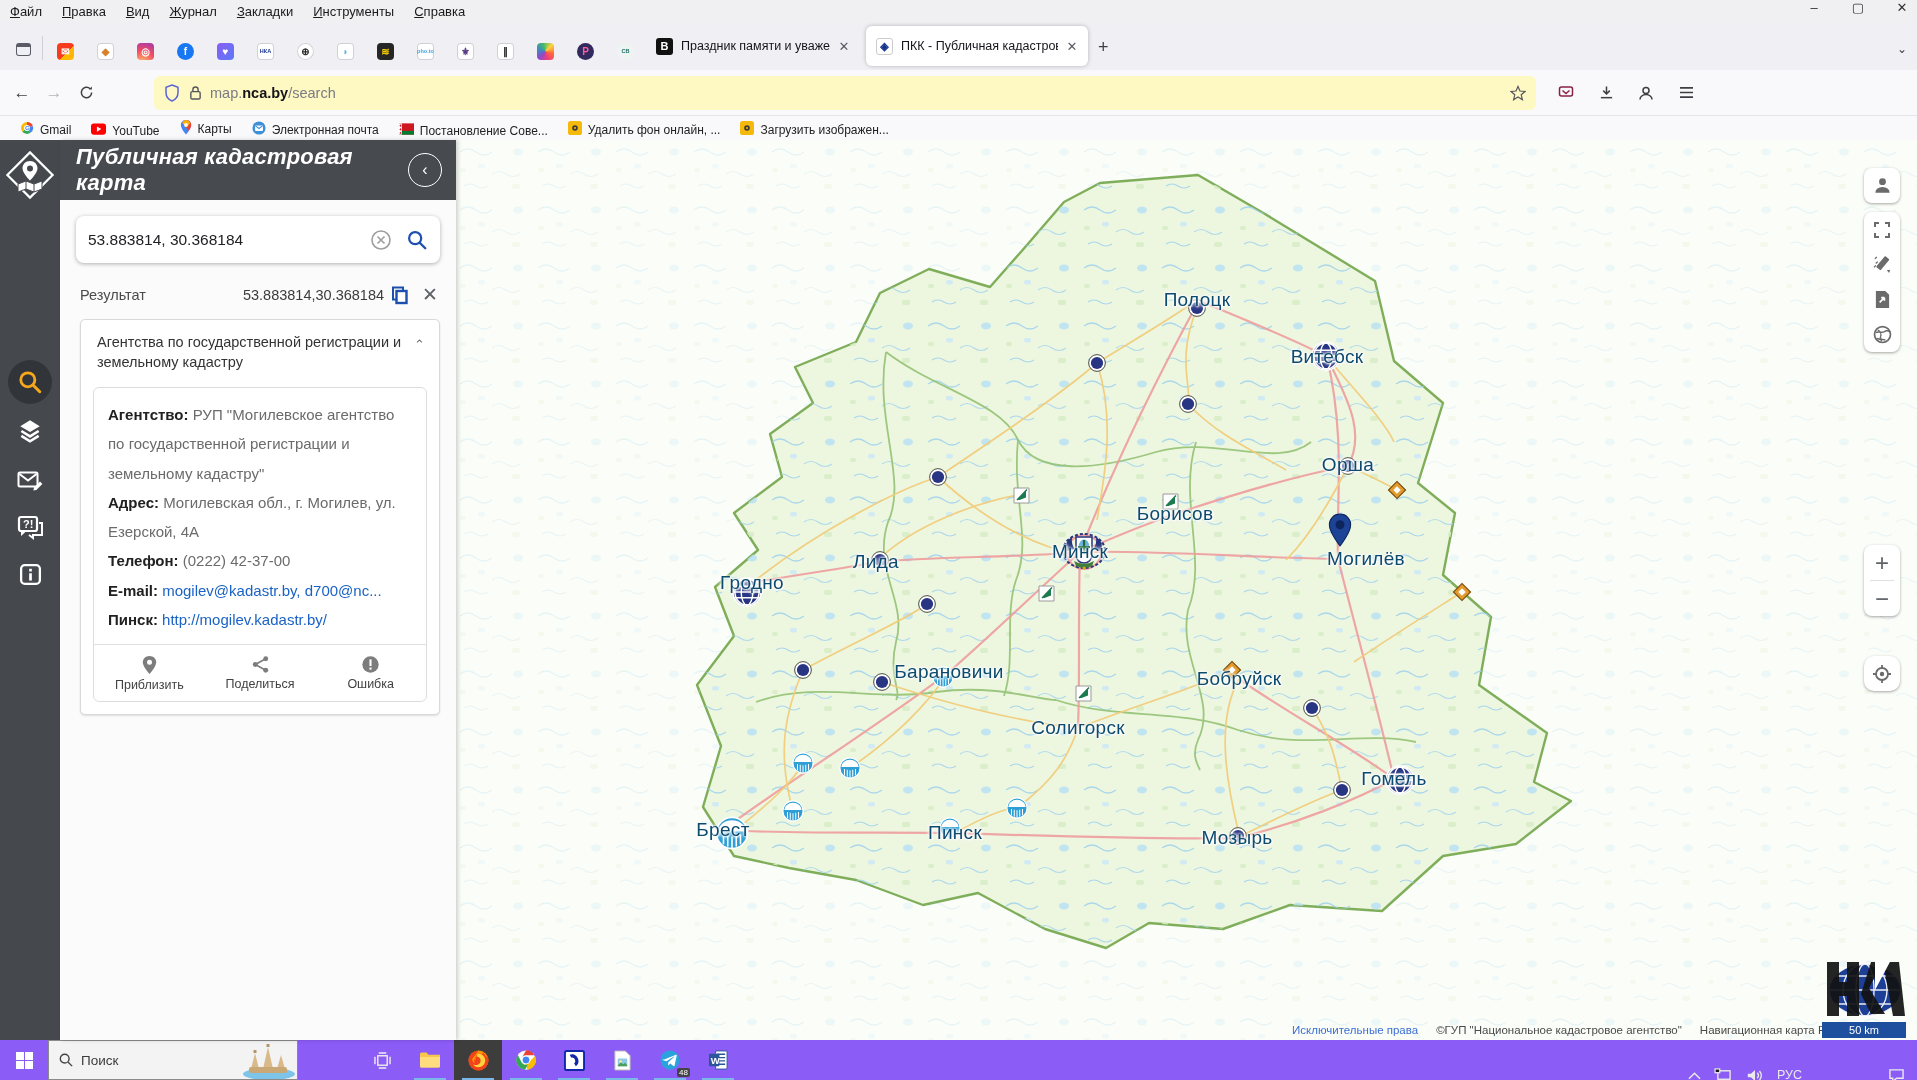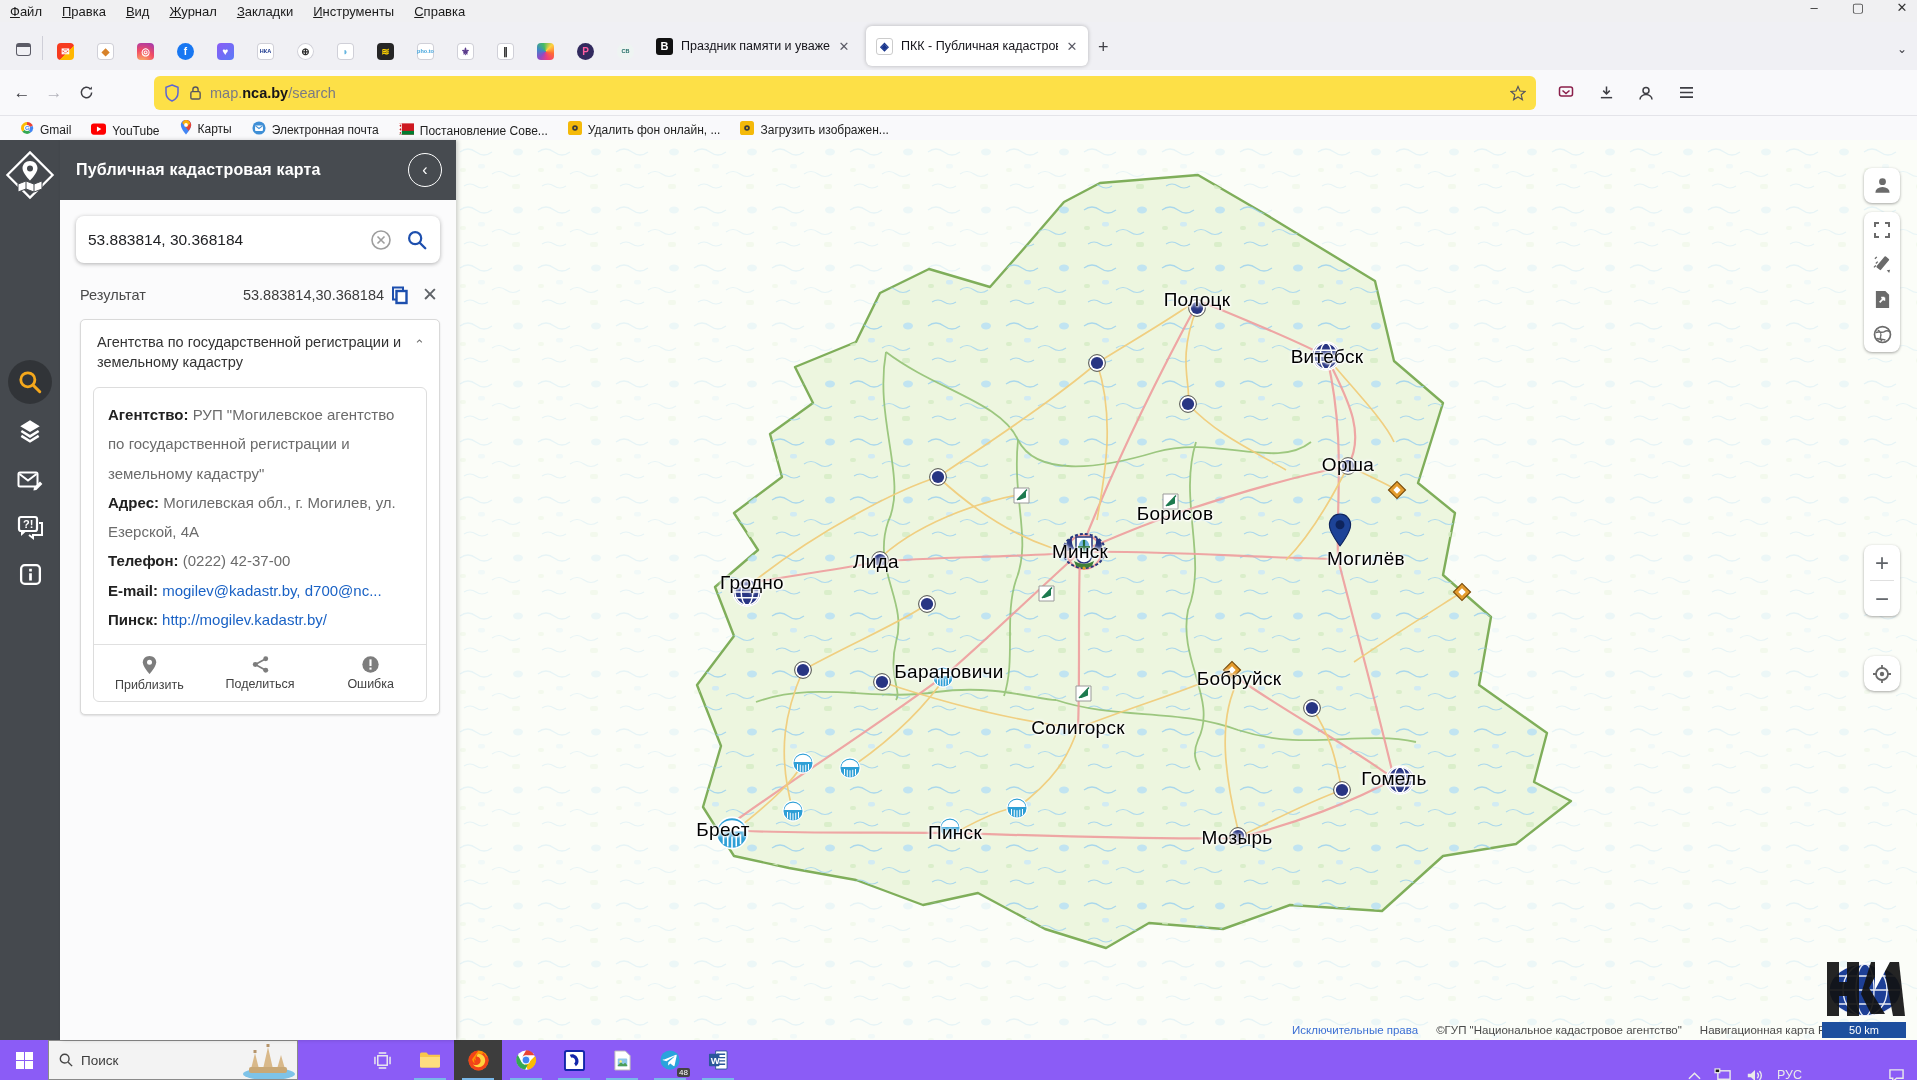--- a/index.html
+++ b/index.html
@@ -31,21 +31,21 @@
   .tab .t-title { white-space:nowrap; overflow:hidden; flex:1; }
   .tab .t-close { margin-left:6px; color:#5b5b66; font-size:13px; width:16px; text-align:center; }
   .tab.active { background:#fff; box-shadow:0 0 4px rgba(0,0,0,.25); width:222px; }
   #newtab { font-size:18px; color:#3f3f46; margin:0 0 12px 10px; }
   #alltabs { position:absolute; right:10px; bottom:14px; color:#3f3f46; font-size:12px; }
 
   #navbar { height:46px; background:#f9f9fb; display:flex; align-items:center; border-bottom:1px solid #e4e4e9; }
   .nav-ic { width:32px; height:32px; display:flex; align-items:center; justify-content:center;
             border-radius:4px; color:#3e3e44; font-size:17px; flex:none; }
   .nav-ic.dim { color:#b4b4bc; }
-  #urlbar { width:1382px; height:34px; margin-left:52px; background:#fde047; border-radius:6px;
+  #urlbar { width:1382px; height:34px; margin-left:52px; background:#fef9c3; border-radius:6px;
             display:flex; align-items:center; padding:0 10px; }
   #urlbar .u-txt { font-size:14.5px; color:#15141a; margin-left:8px; flex:1; }
   #urlbar .u-dim { color:#7a7a84; }
   #nav-right { display:flex; align-items:center; margin-left:14px; gap:8px; }
 
   #bookmarksbar { height:24px; background:#f9f9fb; display:flex; align-items:flex-end; padding-left:12px; gap:4px; }
   .bm { display:flex; align-items:center; gap:6px; font-size:12px; color:#222; padding:2px 8px; border-radius:4px; }
   .bm svg { flex:none; }
 
   
@@ -53,21 +53,21 @@
 
   #rail { width:60px; background:#45494e; flex:none; position:relative; }
   #rail-logo { margin:8px auto 0; width:52px; height:58px; display:block; }
   .rail-ic { position:absolute; left:50%; transform:translate(-50%,-50%); width:44px; height:44px;
              display:flex; align-items:center; justify-content:center; border-radius:50%; }
   .rail-ic.active { background:rgba(0,0,0,.28); }
 
   #panel { width:396px; background:#fbfbfc; flex:none; position:relative; box-shadow:2px 0 4px rgba(0,0,0,.18); z-index:5; }
   #panel-header { height:60px; background:#474b50; color:#fff; display:flex; align-items:center;
                   padding:0 14px 0 16px; }
-  #panel-title { font-size:16px; font-weight:bold; letter-spacing:.2px; flex:1; }
+  #panel-title { font-size:22px; font-weight:bold; letter-spacing:.2px; flex:1;font-style:italic; }
   #collapse-btn { width:34px; height:34px; border:1.6px solid #fff; border-radius:50%; color:#fff;
                   display:flex; align-items:center; justify-content:center; font-size:16px; }
   #search-card { margin:16px 16px 0; height:47px; background:#fff; border-radius:8px;
                  box-shadow:0 1px 4px rgba(0,0,0,.3); display:flex; align-items:center; padding:0 12px; }
   #search-input { border:none; outline:none; flex:1; font-size:15.5px; color:#202124; background:transparent;
                   font-family:"Liberation Sans",sans-serif; }
   #result-row { display:flex; align-items:center; margin:20px 18px 0 20px; }
   #result-label { font-size:14.5px; color:#4a4a4a; flex:1; }
   #result-value { font-size:14.5px; color:#3c3c3c; }
   #result-copy { margin:0 4px 0 6px; }
@@ -82,21 +82,21 @@
   #agency-body { padding:12px 14px 10px; font-size:15px; line-height:1.95; color:#6b6b6b; }
   #agency-body b { color:#212121; }
   #agency-body a { color:#1a62c5; text-decoration:none; }
   #agency-actions { border-top:1px solid #e0e0e0; display:flex; }
   .act-btn { flex:1; display:flex; flex-direction:column; align-items:center; padding:10px 0 9px; gap:3px; }
   .act-btn .lbl { font-size:12.5px; color:#424242; }
 
   
   #map { flex:1; position:relative; background:#fbfdf8; overflow:hidden; }
   #map-svg { position:absolute; left:0; top:0; }
-  .city-label { position:absolute; transform:translate(-50%,-50%); font-size:19px; color:#000000;
+  .city-label { position:absolute; transform:translate(-50%,-50%); font-size:19px; color:#0c4a6e;
                 white-space:nowrap; z-index:3; letter-spacing:.3px;
                 text-shadow:0 0 3px #fff, 0 0 3px #fff, 0 0 5px #fff, 1px 1px 2px #fff; }
   .map-marker { position:absolute; transform:translate(-50%,-50%); z-index:2; line-height:0; }
   .map-ctl { position:absolute; background:#fff; border-radius:8px; box-shadow:0 1px 3px rgba(0,0,0,.35); z-index:6; }
   .ctl-btn { width:36px; height:35px; display:flex; align-items:center; justify-content:center; }
   #zoom-ctl .ctl-btn { font-size:24px; color:#5f6368; }
   #zoom-div { height:1px; background:#e0e0e0; margin:0 6px; }
   #attribution { position:absolute; left:836px; bottom:4px; display:flex; gap:18px; font-size:11.5px;
                  color:#4a4a4a; z-index:4; white-space:nowrap; }
   #attribution a { color:#3b6fd4; text-decoration:none; }

